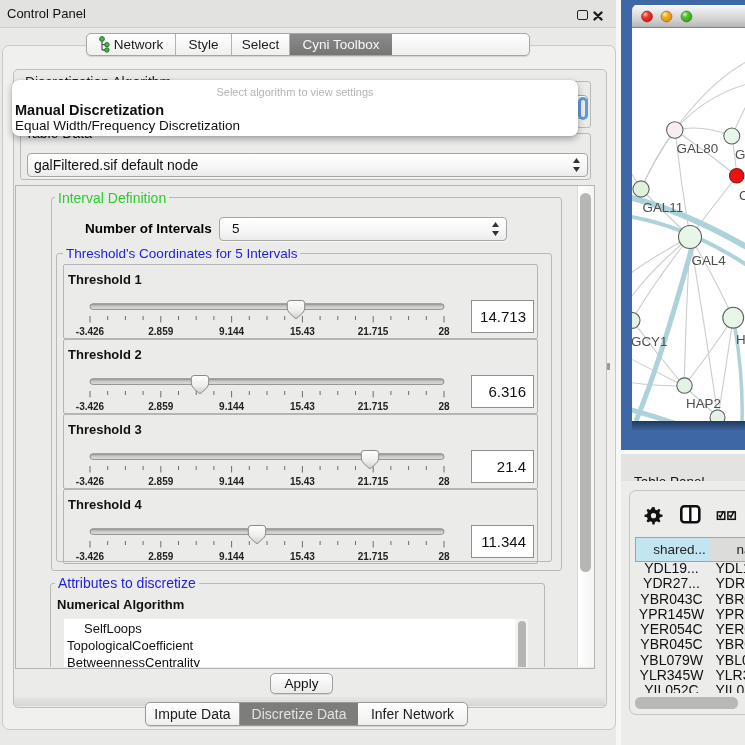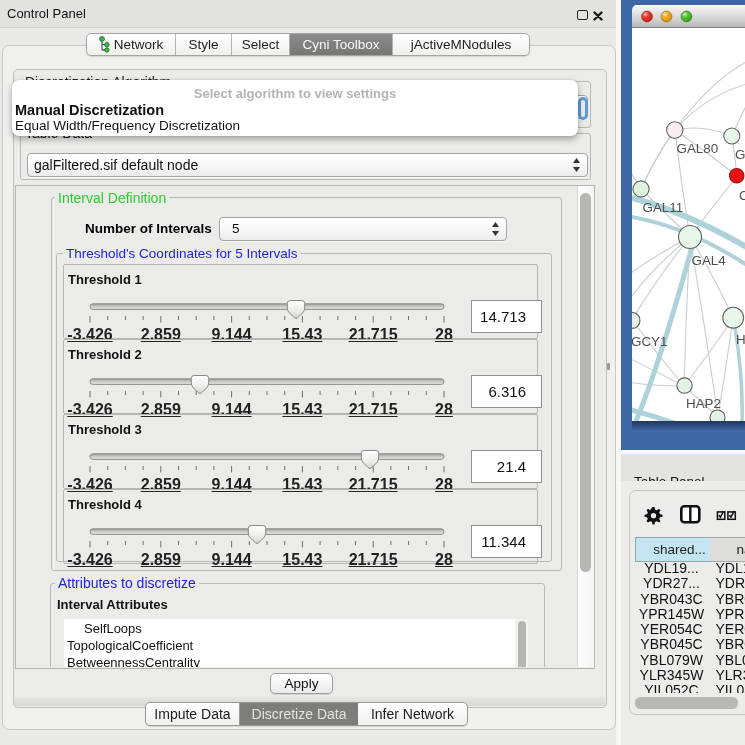--- a/index.html
+++ b/index.html
@@ -9,22 +9,22 @@
 #titlebar .t{position:absolute;left:7px;top:0;line-height:27px;font-size:13px;color:#111;}
 #panelA{left:2px;top:45px;width:612px;height:683px;background:#f0f0ef;border:1px solid #c9c9c8;border-radius:7px;}
 #panelB{left:13px;top:69px;width:592px;height:637px;background:#ebebea;border:1px solid #bfbfbe;border-radius:5px;}
 .gbox{border:1px solid #b9b9b8;border-radius:3px;}
 .gtitle{position:absolute;background:#ebebea;padding:0 3px;white-space:nowrap;}
 .combo{position:absolute;border:1px solid #a5a5a4;border-radius:4px;background:linear-gradient(#ffffff,#f6f6f6 60%,#ebebeb);box-shadow:0 1px 0 rgba(255,255,255,.7);}
 .combo .ct{position:absolute;left:8px;top:0;font-size:13.5px;color:#111;}
 .step{position:absolute;width:9px;}
 .blk{position:absolute;border:1px solid #b5b5b4;border-radius:2px;}
 .btitle{position:absolute;font-weight:bold;font-size:13px;color:#111;}
-.vbox{position:absolute;width:54px;height:31px;background:#fff;border:1px solid #8f8f8f;font-size:15px;text-align:right;padding-right:15px;line-height:31px;color:#111;}
-.tlab{position:absolute;font-size:16px;font-weight:bold;color:#222;transform:translateX(-50%);text-decoration:underline;}
+.vbox{position:absolute;width:54px;height:31px;background:#fff;border:1px solid #8f8f8f;font-size:15px;text-align:right;padding-right:7px;line-height:31px;color:#111;}
+.tlab{position:absolute;font-size:10px;font-weight:bold;color:#222;transform:translateX(-50%);}
 </style></head>
 <body>
 <div id="stage">
 <div class="abs" id="titlebar">
       <div class="t">Control Panel</div>
     </div>
 <div class="abs" style="left:577px;top:10px;width:9px;height:8px;border:1.6px solid #222;border-radius:2px;"></div>
 <svg class="abs" style="left:593px;top:11px;" width="10" height="10" viewBox="0 0 10 10">
       <path d="M1.5 1.5 L8.5 8.5 M8.5 1.5 L1.5 8.5" stroke="#1c1c1c" stroke-width="2.4" stroke-linecap="round"></path>
     </svg>
@@ -36,21 +36,20 @@
    <path d="M3 4.5 L3 14 M3 8.7 L7 8.7 M3 14 L7 14" stroke="#555e70" stroke-width="1.3" fill="none"></path>
    <circle cx="3" cy="3" r="2.4" fill="#4caf50" stroke="#1f7d24" stroke-width="1"></circle>
    <circle cx="7.9" cy="8.7" r="2.2" fill="#4caf50" stroke="#1f7d24" stroke-width="1"></circle>
    <circle cx="7.9" cy="14" r="2.2" fill="#4caf50" stroke="#1f7d24" stroke-width="1"></circle>
   </svg>
   <span>Network</span>
       </div>
  <div style="width:55px;border-right:1px solid #b3b3b2;display:flex;align-items:center;justify-content:center;">Style</div>
  <div style="width:57px;border-right:1px solid #b3b3b2;display:flex;align-items:center;justify-content:center;">Select</div>
  <div style="width:102px;background:linear-gradient(#8b8b8b,#767675);color:#f7f7f7;display:flex;align-items:center;justify-content:center;">Cyni Toolbox</div>
- <div style="flex:1;border-left:1px solid #b3b3b2;display:flex;align-items:center;justify-content:center;">jActiveMNodules</div>
 </div>
 
 <div class="abs gbox" style="left:20px;top:81px;width:569px;height:45px;"></div>
 <div class="abs" style="left:24px;top:74px;font-size:14px;color:#222;background:#ebebea;padding:0 1px;">Discretization Algorithm</div>
 <div class="abs combo" style="left:27px;top:95px;width:559px;height:22px;"></div>
 <div class="abs" style="left:577.5px;top:97px;width:4px;height:17px;border:3px solid rgba(80,145,215,.9);border-radius:6px;background:#ededec;"></div>
 
 <div class="abs gbox" style="left:20px;top:133px;width:569px;height:45px;"></div>
 <div class="abs" style="left:24px;top:133px;font-size:14px;color:#111;background:#ebebea;padding:0 1px;transform:translateY(-50%);">Table Data</div>
 <div class="abs combo" style="left:27px;top:153px;width:559px;height:22px;">
@@ -227,34 +226,34 @@
 <div class="abs tlab" style="left:160.8px;top:551px;">2.859</div>
 <div class="abs tlab" style="left:231.6px;top:551px;">9.144</div>
 <div class="abs tlab" style="left:302.4px;top:551px;">15.43</div>
 <div class="abs tlab" style="left:373.1px;top:551px;">21.715</div>
 <div class="abs tlab" style="left:444px;top:551px;">28</div>
 <div class="abs vbox" style="left:471px;top:525px;">11.344</div>
 
 <div class="abs" style="left:15px;top:186px;width:578px;height:481px;overflow:hidden;">
  <div class="abs gbox" style="left:35px;top:397px;width:493px;height:145px;"></div>
  <div class="abs gtitle" style="left:40px;top:389px;font-size:14px;color:#2222dd;">Attributes to discretize</div>
- <div class="abs" style="left:42px;top:411px;font-size:13px;font-weight:bold;color:#111;">Interval Attributes</div>
+ <div class="abs" style="left:42px;top:411px;font-size:13px;font-weight:bold;color:#111;">Numerical Algorithm</div>
  <div class="abs" style="left:49px;top:433px;width:451px;height:60px;background:#ffffff;font-size:13px;color:#111;padding-top:2px;">
   <div style="padding-left:20px;height:16.8px;line-height:16.8px;">SelfLoops</div>
   <div style="padding-left:3px;height:16.8px;line-height:16.8px;">TopologicalCoefficient</div>
   <div style="padding-left:3px;height:16.8px;line-height:16.8px;">BetweennessCentrality</div>
  </div>
  <div class="abs" style="left:500px;top:433px;width:13px;height:60px;background:#f3f3f2;"></div>
  <div class="abs" style="left:503px;top:435px;width:8px;height:58px;background:#b5b5b4;border-radius:4px;"></div>
 </div>
 
 <div class="abs" style="left:270px;top:673px;width:61px;height:19px;border:1px solid #9f9f9e;border-radius:5px;background:linear-gradient(#ffffff,#eaeaea);text-align:center;line-height:19px;font-size:13.5px;color:#111;box-shadow:0 1px 1px rgba(0,0,0,.1);">Apply</div>
 
 <div class="abs" style="left:12px;top:80px;width:566px;height:56px;background:#ffffff;border-radius:7px;box-shadow:0 3px 7px rgba(0,0,0,.32),0 0 1px rgba(0,0,0,.25);">
- <div style="position:absolute;left:0;top:6px;width:100%;text-align:center;font-size:13px;font-weight:bold;color:#b4b4b3;">Select algorithm to view settings</div>
+ <div style="position:absolute;left:0;top:6px;width:100%;text-align:center;font-size:11px;font-weight:normal;color:#b4b4b3;">Select algorithm to view settings</div>
  <div style="position:absolute;left:3px;top:21.5px;font-size:14.5px;font-weight:bold;color:#111;">Manual Discretization</div>
  <div style="position:absolute;left:3px;top:38px;font-size:13.5px;color:#111;">Equal Width/Frequency Discretization</div>
 </div>
 
 <div class="abs" style="left:14px;top:697px;width:591px;height:9px;background:linear-gradient(#e6e6e5,#d6d6d5);"></div>
 
 <div class="abs" style="left:145px;top:702px;width:321px;height:22px;display:flex;border:1px solid #9a9a99;border-radius:5px;background:linear-gradient(#ffffff,#efefee);font-size:14px;color:#1c1c1c;overflow:hidden;box-shadow:0 1px 1px rgba(0,0,0,.12);">
  <div style="width:93px;border-right:1px solid #9a9a99;display:flex;align-items:center;justify-content:center;">Impute Data</div>
  <div style="width:118px;background:#7d7d7c;color:#e2e2e1;display:flex;align-items:center;justify-content:center;">Discretize Data</div>
  <div style="flex:1;display:flex;align-items:center;justify-content:center;">Infer Network</div>

